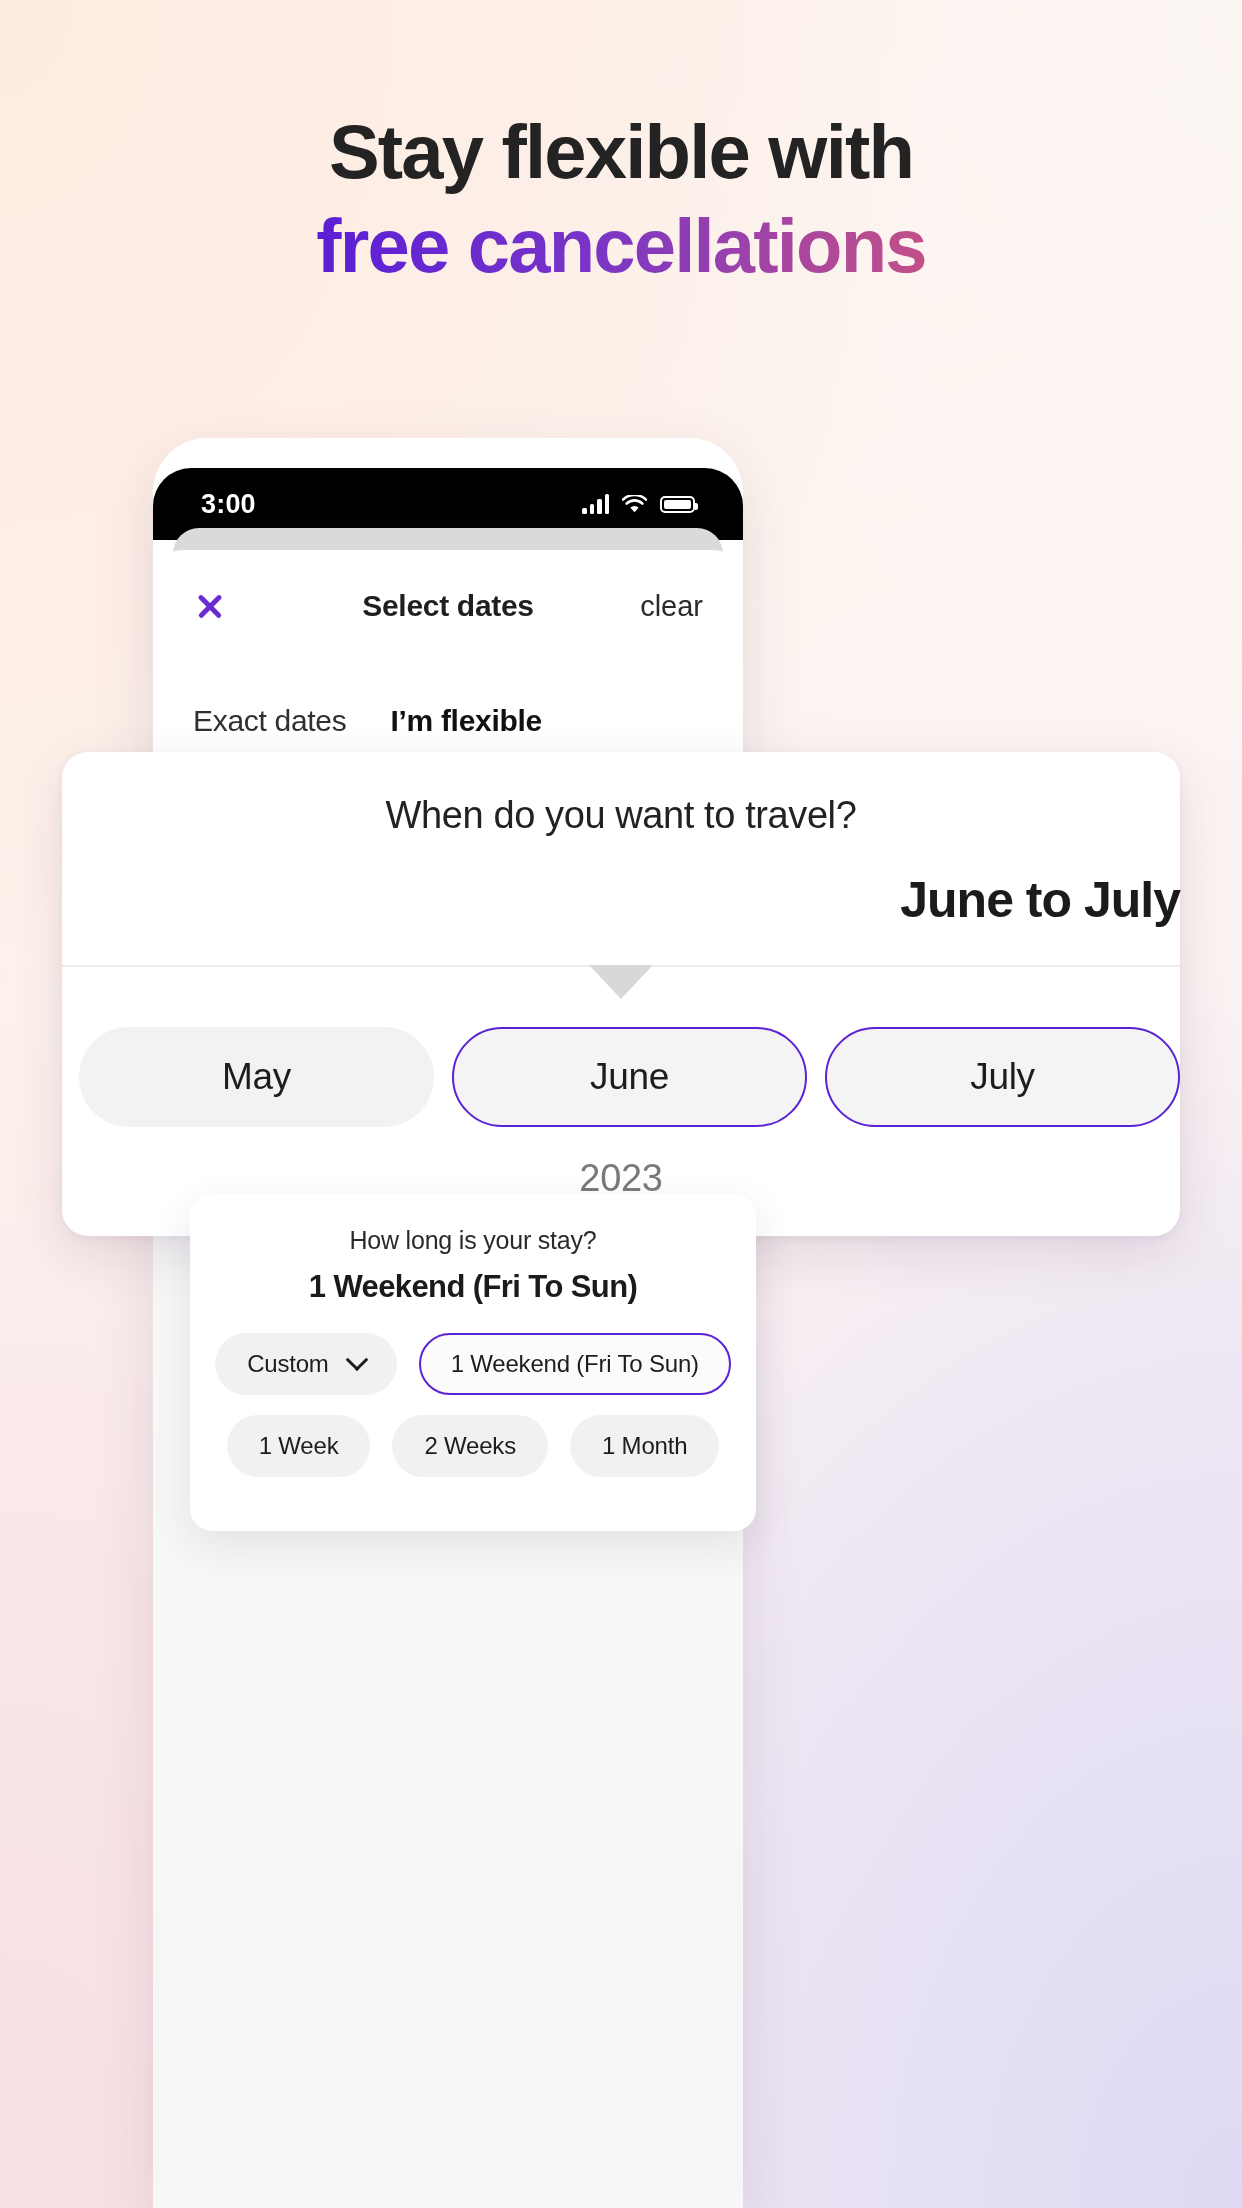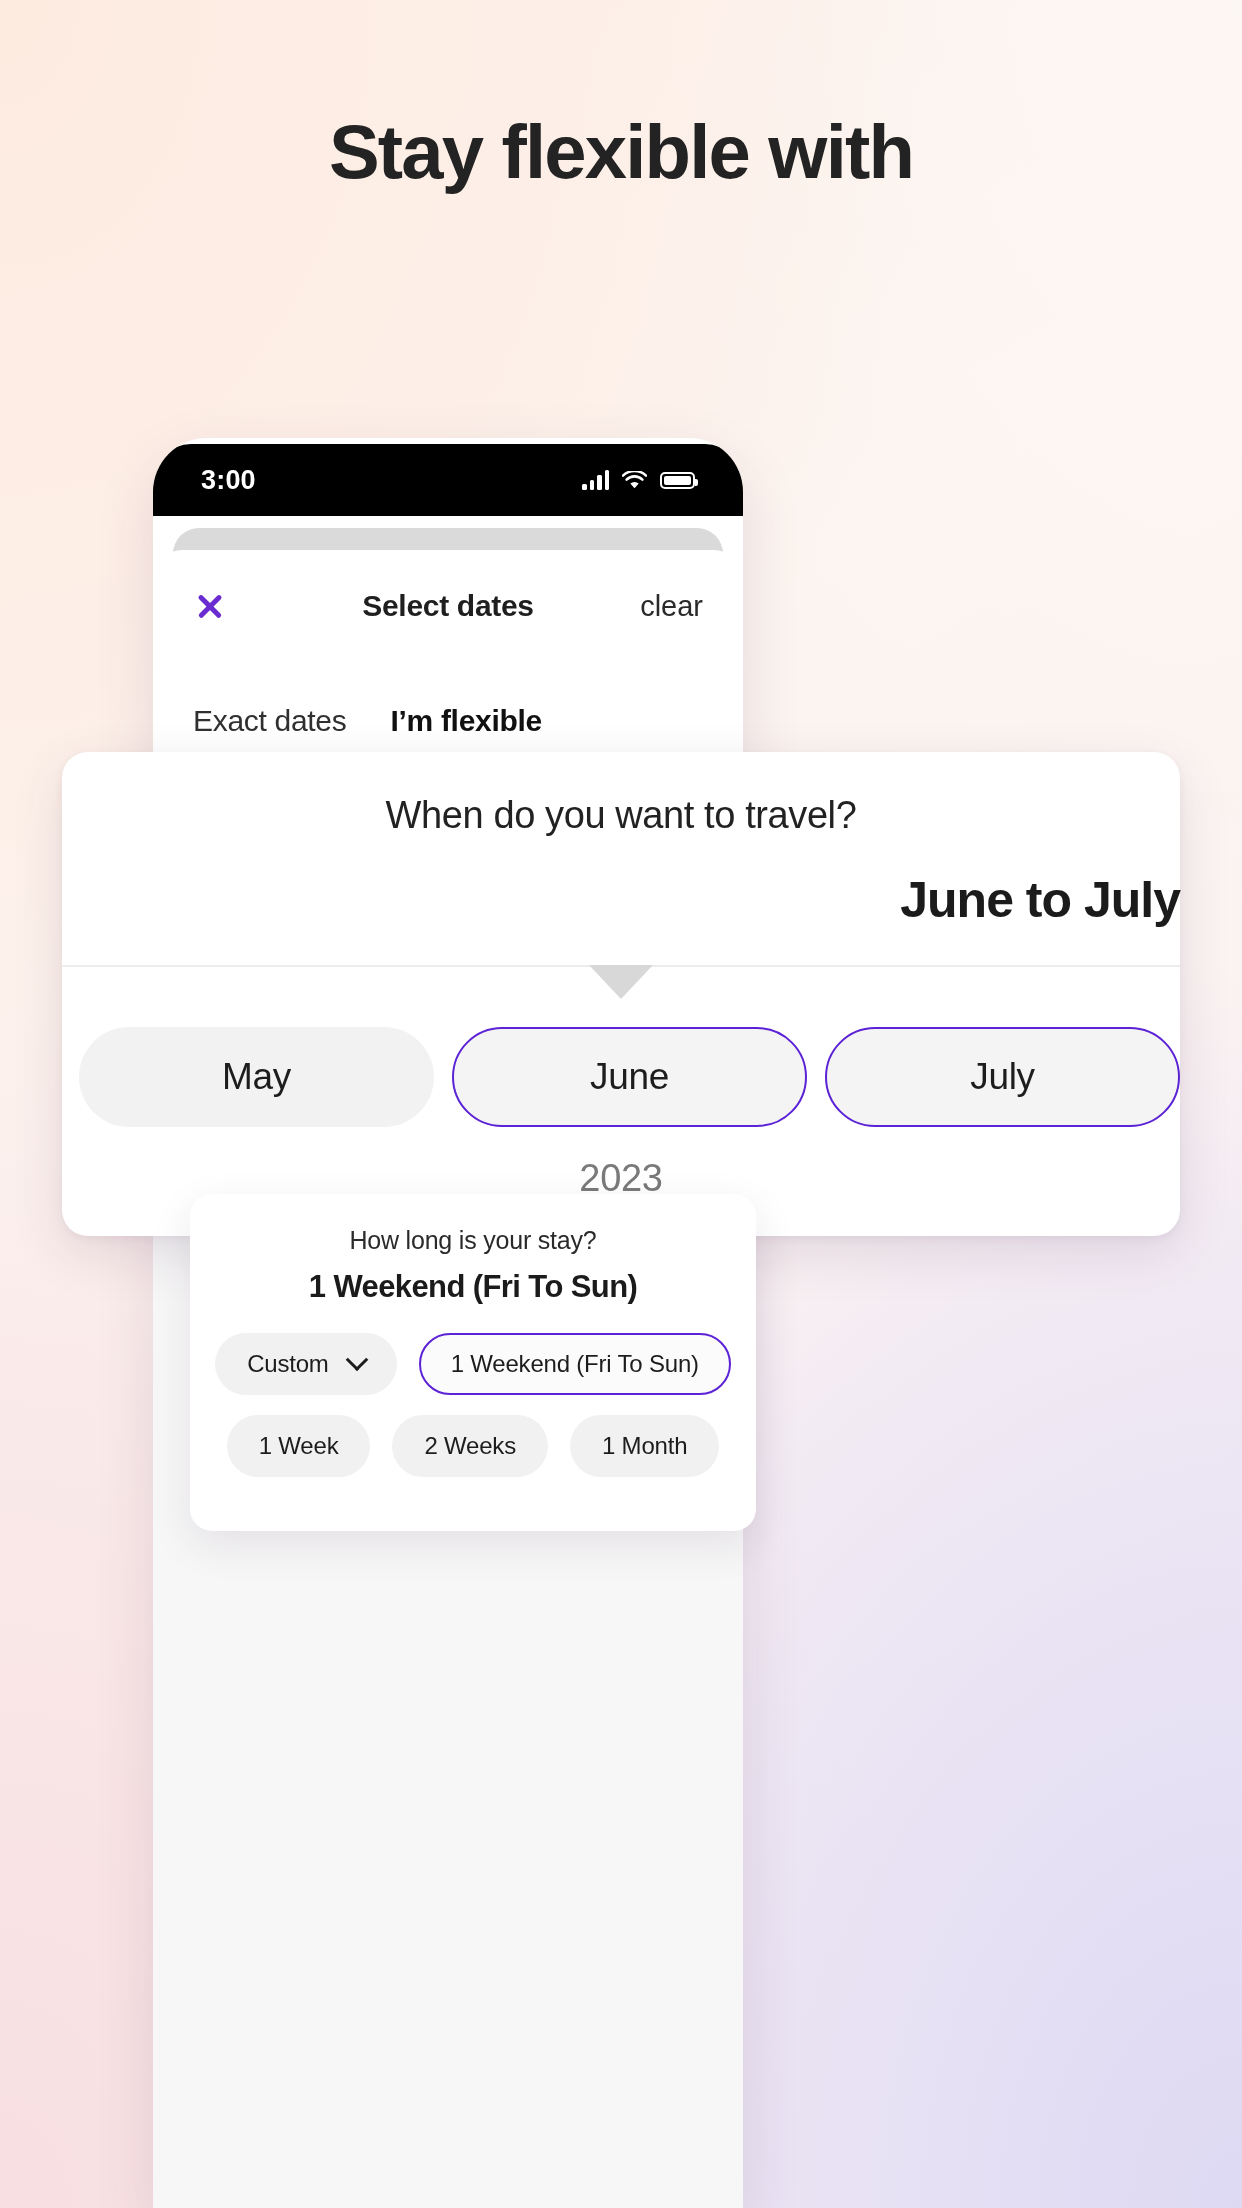--- a/index.html
+++ b/index.html
@@ -43,21 +43,21 @@
   
   .phone{
     position:absolute; left:153px; top:438px;
     width:590px; height:1770px;
     background:#ffffff;
     border-radius:54px 54px 0 0;
     box-shadow:0 22px 60px rgba(80,50,90,.13);
     overflow:hidden; z-index:2;
   }
   .statusbar{
-    position:absolute; left:0; right:0; top:6px; height:72px;
+    position:absolute; left:0; right:0; top:30px; height:72px;
     background:#000000;
     border-radius:38px 38px 0 0;
     display:flex; align-items:center; justify-content:space-between;
     padding:0 48px;
   }
   .status-time{ color:#fff; font-size:27px; font-weight:bold; letter-spacing:.2px; }
   .status-icons{ display:flex; align-items:center; gap:13px; }
   .signal{ display:flex; align-items:flex-end; gap:3px; height:20px; }
   .signal i{ width:4.5px; background:#fff; border-radius:1.5px; display:block; }
   .signal i:nth-child(1){height:6px;} .signal i:nth-child(2){height:10px;}
@@ -181,20 +181,21 @@
     border-bottom:3px solid #1d1d1d; transform:rotate(45deg) translate(-3px,-3px);
   }
 </style>
 </head>
 <body>
 
 <div class="bg-base"></div>
 
 <div class="headline">
   <span class="headline-line1">Stay flexible with</span>
+  <span class="headline-line2">free cancellations</span>
 </div>
 
 <div class="phone">
 
   <div class="statusbar">
     <div class="status-time">3:00</div>
     <div class="status-icons">
       <span class="signal">
           <i></i>
           <i></i>

